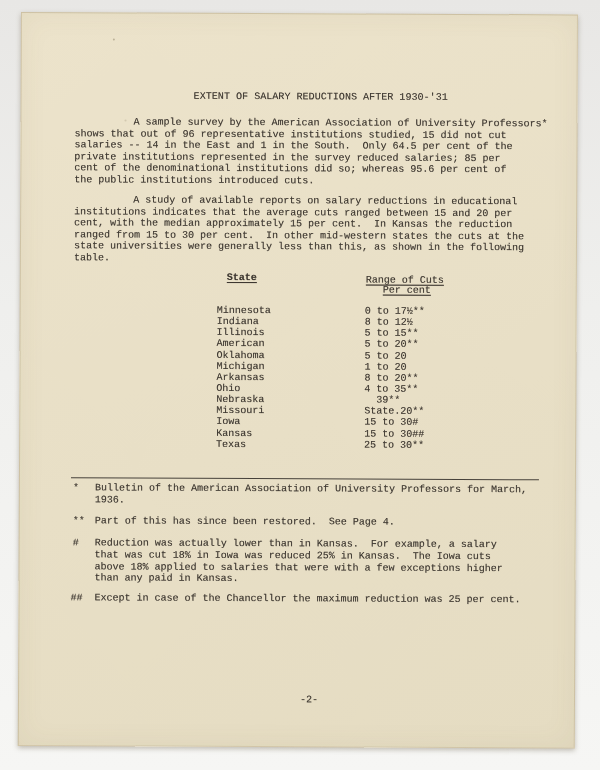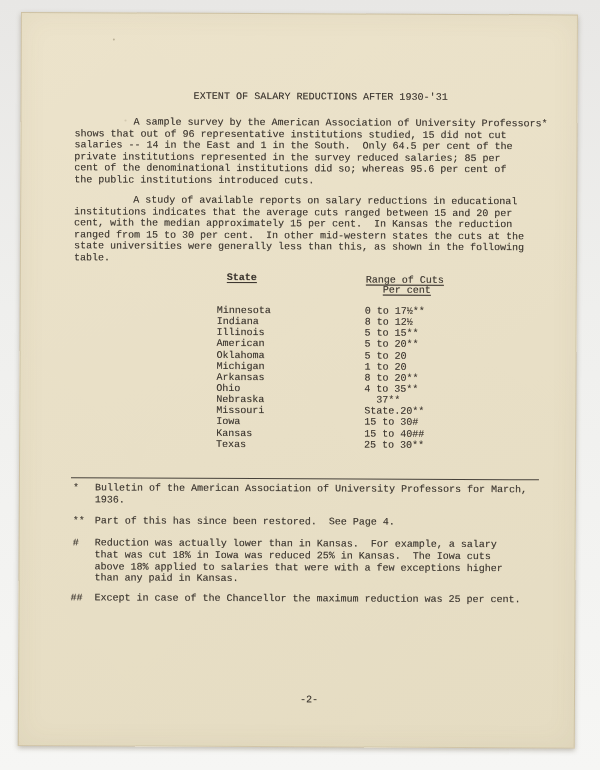--- a/index.html
+++ b/index.html
@@ -140,33 +140,33 @@
       <div class="trow">
         <span class="cell-state">Arkansas</span>
         <span class="cell-range">8 to 20**</span>
       </div>
       <div class="trow">
         <span class="cell-state">Ohio</span>
         <span class="cell-range">4 to 35**</span>
       </div>
       <div class="trow">
         <span class="cell-state">Nebraska</span>
-        <span class="cell-range">  37**</span>
+        <span class="cell-range">  39**</span>
       </div>
       <div class="trow">
         <span class="cell-state">Missouri</span>
         <span class="cell-range">State.20**</span>
       </div>
       <div class="trow">
         <span class="cell-state">Iowa</span>
         <span class="cell-range">15 to 30#</span>
       </div>
       <div class="trow">
         <span class="cell-state">Kansas</span>
-        <span class="cell-range">15 to 40##</span>
+        <span class="cell-range">15 to 30##</span>
       </div>
       <div class="trow">
         <span class="cell-state">Texas</span>
         <span class="cell-range">25 to 30**</span>
       </div>
     </div>
   </div>
 
   <div class="fn-rule"></div>
 

